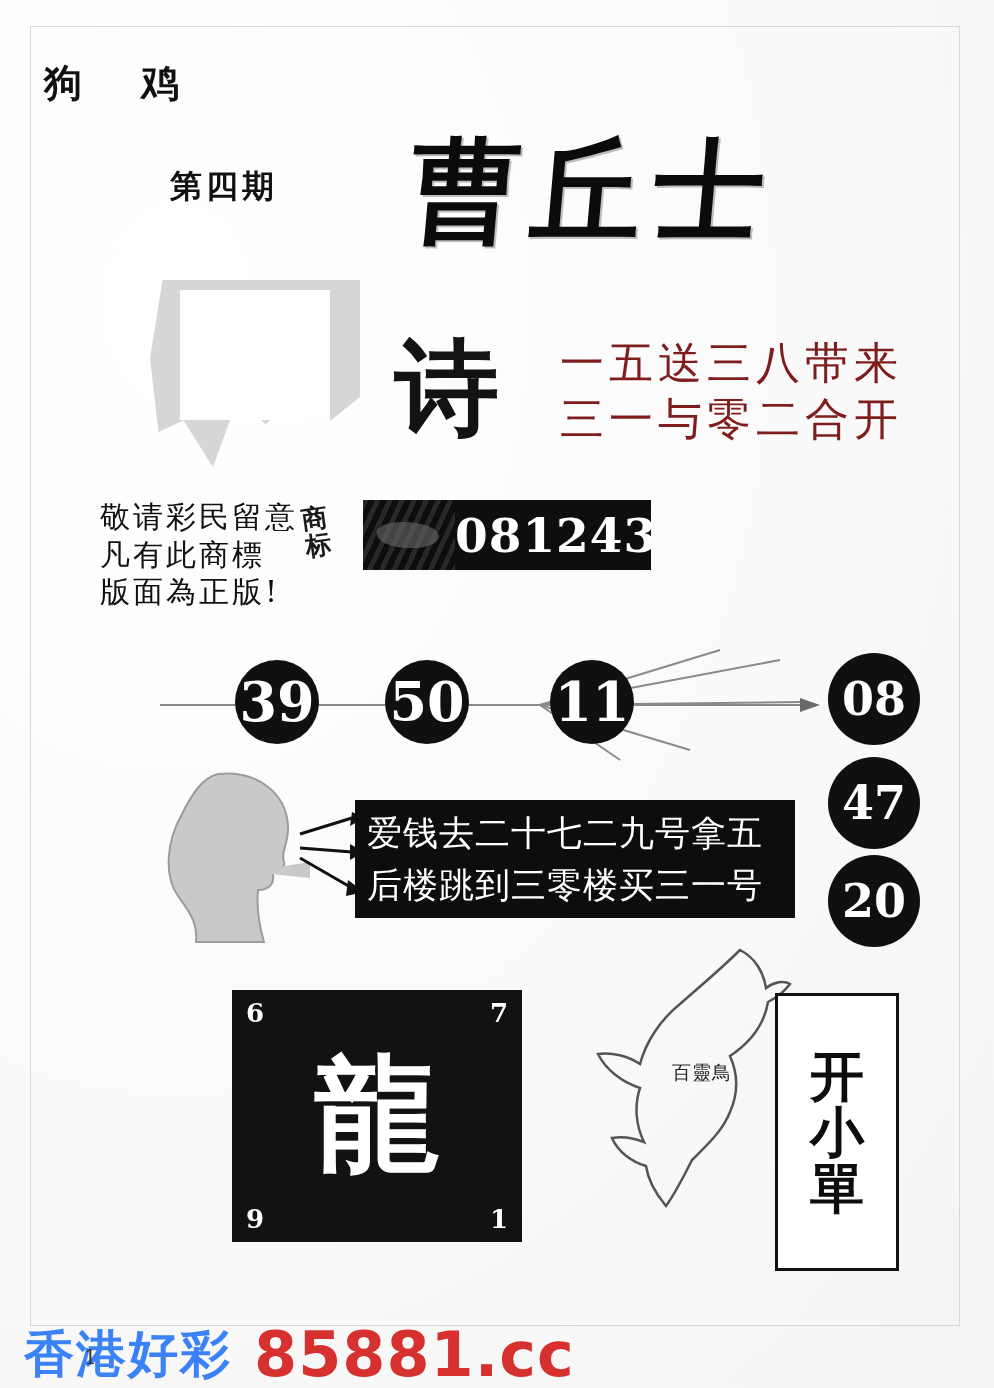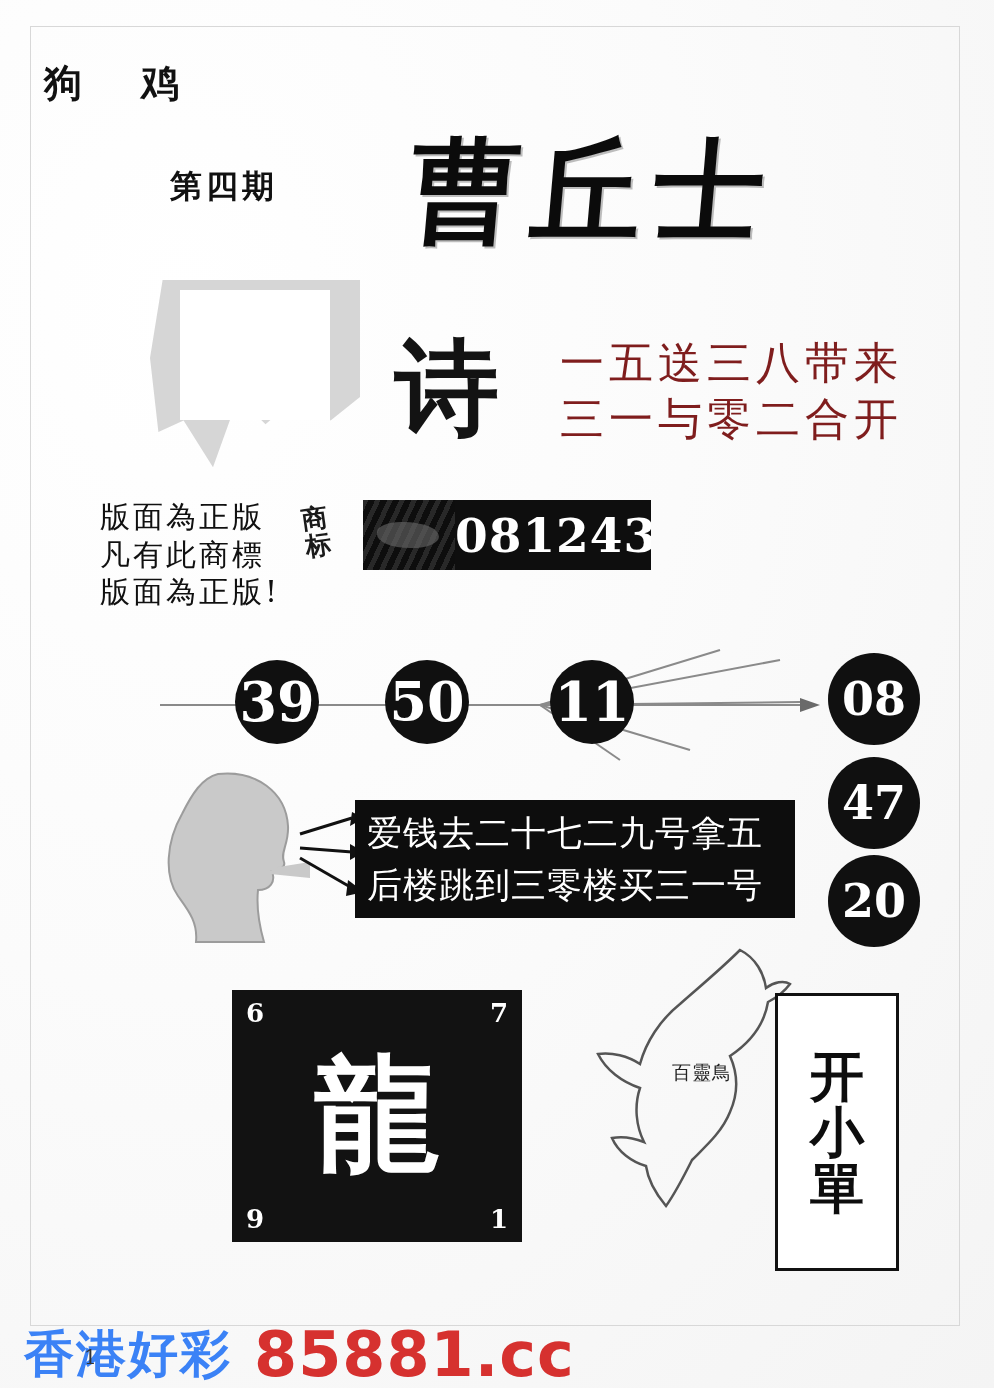--- a/index.html
+++ b/index.html
@@ -335,21 +335,21 @@
     <span>鸡</span>
   </div>
 
   <div id="poem-char">诗</div>
   <div id="poem-lines">
     <div>一五送三八带来</div>
     <div>三一与零二合开</div>
   </div>
 
   <div id="notice">
-    <div>版面為正版</div>
+    <div>敬请彩民留意</div>
     <div>凡有此商標</div>
     <div>版面為正版!</div>
   </div>
   <div id="seal-stamp">商标</div>
 
   <div id="code-bar">
     <div class="smudge"></div>
     <div id="code-number">0812435</div>
   </div>
 

